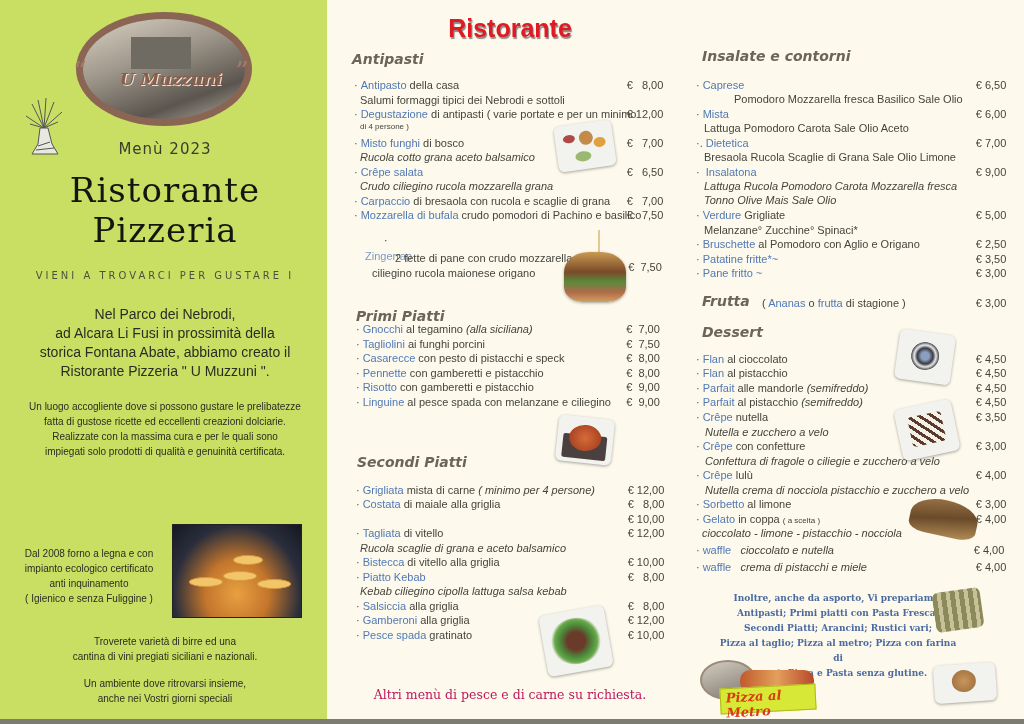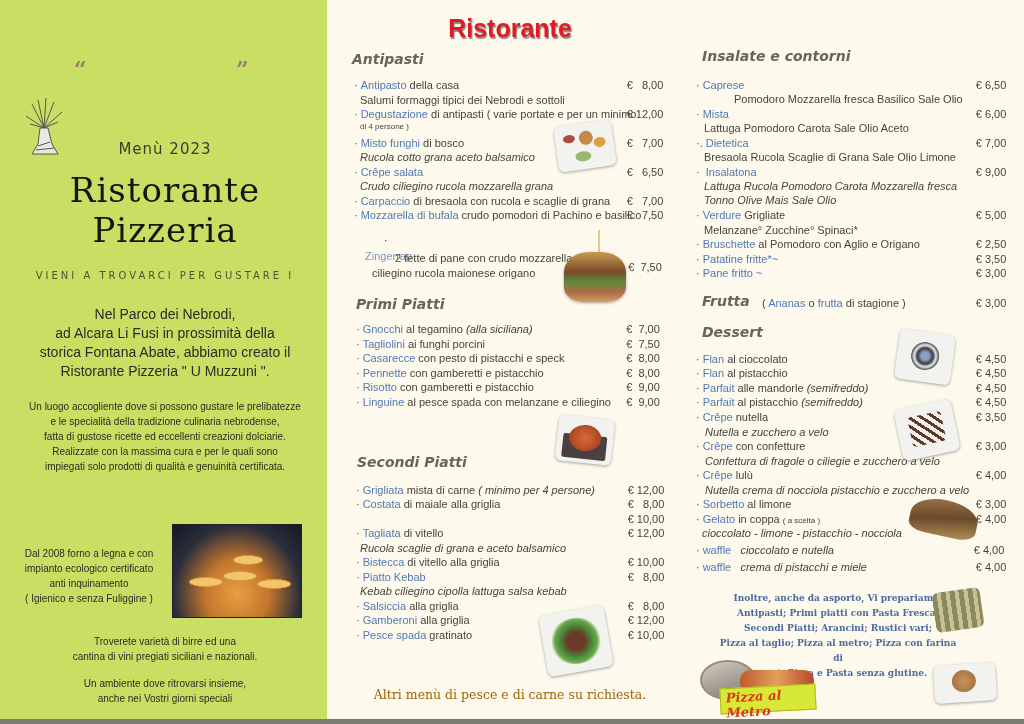--- a/index.html
+++ b/index.html
@@ -35,38 +35,44 @@
   .item { position: absolute; font-family: Liberation Sans, sans-serif; font-size: 11px; color: #45453d; white-space: nowrap; }
   .item .bullet { color: #555; margin-right: 3px; }
   .item .hl { color: #5079b5; }
   .item .it { font-style: italic; }
   .item .small { font-size: 8px; }
   .sub { position: absolute; font-family: "Liberation Sans", sans-serif; font-size: 11px; color: #45453d; white-space: nowrap; }
   .sub.it { font-style: italic; }
   .price { position: absolute; font-family: "Liberation Sans", sans-serif; font-size: 11px; color: #45453d; white-space: pre; text-align: center; }
   .zinger { position: absolute; left: 365px; top: 250px; font-family: "Liberation Sans", sans-serif; font-size: 11px; color: #5079b5; opacity: 0.75; }
   .dot-alone { position: absolute; left: 384px; top: 234px; font-size: 11px; color: #45453d; }
-  .footer-note { position: absolute; left: 355px; top: 687px; width: 310px; text-align: center; font-family: "DejaVu Serif", serif; font-size: 12.5px; color: #a16207; }
+  .footer-note { position: absolute; left: 355px; top: 687px; width: 310px; text-align: center; font-family: "DejaVu Serif", serif; font-size: 12.5px; color: #be185d; }
   .asporto { position: absolute; left: 718px; top: 591px; width: 240px; text-align: center; font-family: "DejaVu Serif", serif; font-size: 9px; line-height: 15px; color: #4a6aa0; font-weight: bold; }
 
   
   .food { position: absolute; border-radius: 6px; background: #f2f2ef; box-shadow: 0 1px 3px rgba(0,0,0,0.35); }
   .food .dish { position: absolute; border-radius: 50%; }
   .pizza-metro { position: absolute; left: 700px; top: 660px; width: 118px; height: 54px; }
   .pm-photo { position: absolute; left: 0; top: 0; width: 56px; height: 40px; border-radius: 50%; background: linear-gradient(160deg,#d2ccc0,#7c766e); border: 2px solid #9a8a7a; }
   .pm-slice { position: absolute; left: 40px; top: 10px; width: 74px; height: 22px; border-radius: 10px; background: linear-gradient(90deg,#c05a2c,#e2a05c,#b8482a); }
   .pm-ruler { position: absolute; left: 20px; top: 26px; width: 96px; height: 26px; background: #d8e836; border: 1px solid #b0b820; transform: rotate(-3deg); }
   .pm-label { position: absolute; left: 26px; top: 28px; font-family: "DejaVu Serif", serif; font-style: italic; font-size: 13px; color: #d83a14; font-weight: bold; transform: rotate(-3deg); }
 </style>
 </head>
 <body>
 
 <div class="page">
 
   <div class="left">
+    <div class="logo">
+      <div class="logo-inner">
+        <div class="house"></div>
+        <div class="logo-text">U Muzzuni</div>
+      </div>
+    </div>
     <div class="quote-l">“</div>
     <div class="quote-r">”</div>
 
     <svg class="tree" viewBox="0 0 40 58">
       <g stroke="#555" stroke-width="1" fill="none">
         <path d="M20 30 L8 6 M20 30 L14 2 M20 30 L22 0 M20 30 L30 4 M20 30 L38 14 M20 30 L2 18 M20 30 L34 24 M20 30 L6 26"></path>
         <path d="M16 30 L14 46 L8 56 L34 56 L28 46 L24 30 Z" fill="#e8e8e0"></path>
         <path d="M14 48 L26 44 M12 52 L30 50"></path>
       </g>
     </svg>
@@ -80,21 +86,20 @@
       <div>VIENI A TROVARCI PER GUSTARE I</div>
     </div>
     <div class="intro">
       <div>Nel Parco dei Nebrodi,</div>
       <div>ad Alcara Li Fusi in prossimità della</div>
       <div>storica Fontana Abate, abbiamo creato il</div>
       <div>Ristorante Pizzeria " U Muzzuni ".</div>
     </div>
     <div class="desc">
       <div>Un luogo accogliente dove si possono gustare le prelibatezze</div>
-      <div>e le specialità della tradizione culinaria nebrodense,</div>
       <div>fatta di gustose ricette ed eccellenti creazioni dolciarie.</div>
       <div>Realizzate con la massima cura e per le quali sono</div>
       <div>impiegati solo prodotti di qualità e genuinità certificata.</div>
     </div>
     <div class="oven-text">
       <div>Dal 2008 forno a legna e con</div>
       <div>impianto ecologico certificato</div>
       <div>anti inquinamento</div>
       <div>(  Igienico e senza Fuliggine )</div>
     </div>
@@ -148,21 +153,21 @@
 
   <div class="food" style="left:556px;top:123px;width:58px;height:46px;transform:rotate(-8deg);">
     <div class="dish" style="left:8px;top:10px;width:12px;height:8px;background:#b04848;"></div>
     <div class="dish" style="left:24px;top:8px;width:14px;height:14px;background:#c48a4a;"></div>
     <div class="dish" style="left:38px;top:16px;width:12px;height:10px;background:#e0a040;"></div>
     <div class="dish" style="left:18px;top:28px;width:16px;height:10px;background:#9ab870;"></div>
   </div>
   <div style="position:absolute;left:598px;top:230px;width:2px;height:36px;background:#e6c890;"></div>
   <div class="food" style="left:564px;top:252px;width:62px;height:50px;border-radius:40% 40% 30% 30%;background:linear-gradient(180deg,#c99a52 0%,#7a4a28 40%,#5a8a3a 60%,#b06a48 80%,#d0a060 100%);"></div>
 
-  <div class="sec-title" style="left:356px;top:296px;">Primi Piatti</div>
+  <div class="sec-title" style="left:356px;top:308px;">Primi Piatti</div>
 
   <div class="item" style="left:356px;top:323px;"><span class="bullet">·</span><span class="hl">Gnocchi</span><span> al tegamino </span><span class="it">(alla siciliana)</span></div>
   <div class="price" style="left:620px;top:323px;width:46px;">€  7,00</div>
   <div class="item" style="left:356px;top:338px;"><span class="bullet">·</span><span class="hl">Tagliolini</span><span> ai funghi porcini</span></div>
   <div class="price" style="left:620px;top:338px;width:46px;">€  7,50</div>
   <div class="item" style="left:356px;top:352px;"><span class="bullet">·</span><span class="hl">Casarecce</span><span> con pesto di pistacchi e speck</span></div>
   <div class="price" style="left:620px;top:352px;width:46px;">€  8,00</div>
   <div class="item" style="left:356px;top:367px;"><span class="bullet">·</span><span class="hl">Pennette</span><span> con gamberetti e pistacchio</span></div>
   <div class="price" style="left:620px;top:367px;width:46px;">€  8,00</div>
   <div class="item" style="left:356px;top:381px;"><span class="bullet">·</span><span class="hl">Risotto</span><span> con gamberetti e pistacchio</span></div>

